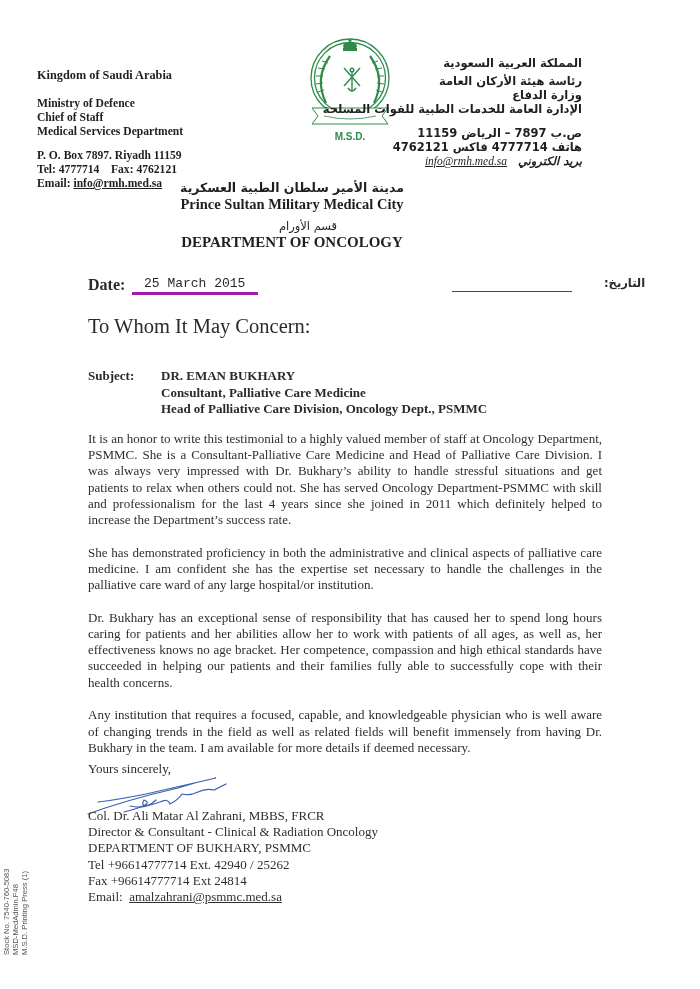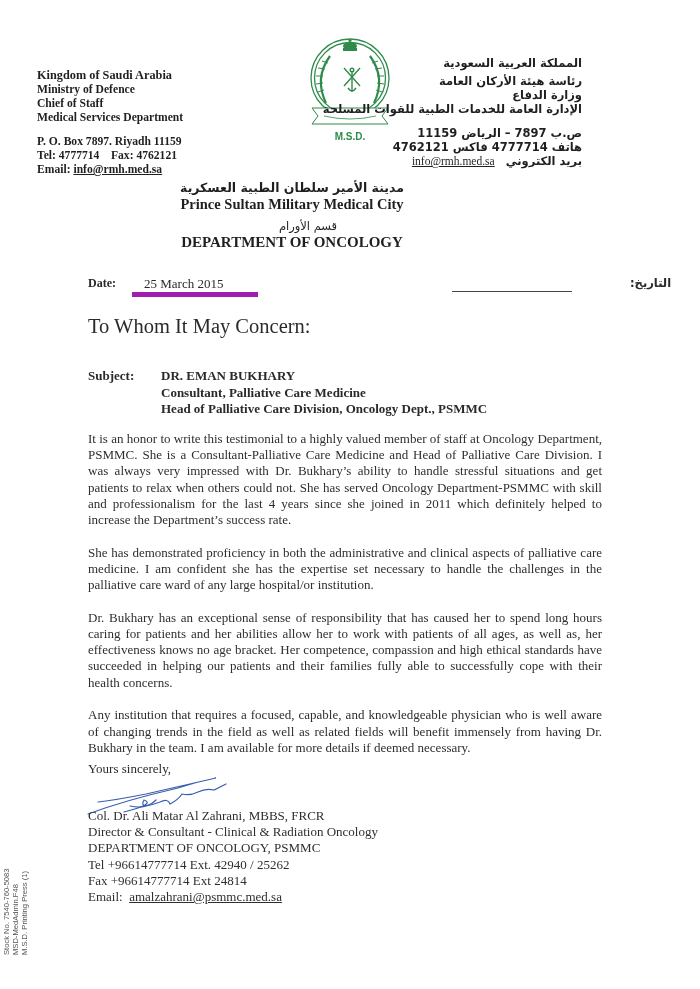--- a/index.html
+++ b/index.html
@@ -3,45 +3,45 @@
 <meta charset="utf-8">
 <style>
   html, body { margin: 0; padding: 0; background: #ffffff; }
   body { width: 700px; height: 989px; position: relative; overflow: hidden;
          font-family: "Liberation Serif", "DejaVu Serif", serif; color: #2a2a2a; }
   .abs { position: absolute; }
   .u { text-decoration: underline; }
 
   
   #hdr-left { left: 37px; top: 68px; font-size: 11.6px; line-height: 14px; font-weight: bold; color: #1f1f1f; }
-  #hdr-left .country { font-size: 12.3px; margin-bottom: 1px; }
+  #hdr-left .country { font-size: 12.3px; margin-bottom: 15px; }
   #hdr-left .gap { height: 10px; }
 
   
   #hdr-right { right: 118px; top: 56px; font-size: 11.5px; line-height: 14px; font-weight: bold; color: #1f1f1f;
                direction: rtl; text-align: right; font-family: "DejaVu Sans", sans-serif; }
   #hdr-right .gap { height: 10px; }
-  #hdr-right .email-line { font-weight: normal; }
+  #hdr-right .email-line { font-weight: normal; font-style: italic; }
   #hdr-right .email-line span.lab { font-weight: bold; }
 
   
   #emblem { left: 304px; top: 28px; width: 92px; height: 118px; }
 
   
   #center { left: 0; width: 584px; top: 180px; text-align: center; color: #1f1f1f; }
   #center .ar1 { font-family: "DejaVu Sans", sans-serif; font-size: 12.5px; font-weight: bold; line-height: 16px; direction: rtl; }
   #center .en1 { font-size: 14.5px; font-weight: bold; line-height: 17px; }
   #center .ar2 { font-family: "DejaVu Sans", sans-serif; font-size: 11.5px; line-height: 16px; margin-top: 5px; direction: rtl; padding-left: 32px; }
   #center .en2 { font-size: 15px; font-weight: bold; line-height: 17px; }
 
   
-  #date-label { left: 88px; top: 276px; font-size: 12px; font-weight: bold; }
-  #date-value { left: 132px; top: 276px; width: 126px; font-size: 13px; border-bottom: 5px solid #a21caf; padding-left: 12px; box-sizing: border-box; line-height: 16px; }
+  #date-label { left: 88px; top: 276px; font-size: 16px; font-weight: bold; }
+  #date-value { left: 132px; top: 276px; width: 126px; font-size: 13px; border-bottom: 3px solid #a21caf; padding-left: 12px; box-sizing: border-box; line-height: 16px; font-family: Liberation Mono, monospace; }
   #date-ar-line { left: 452px; top: 291px; width: 120px; border-bottom: 1px solid #444; height: 0; }
-  #date-ar-label { left: 630px; top: 276px; font-size: 11.5px; font-weight: bold; font-family: "DejaVu Sans", sans-serif; direction: rtl; }
+  #date-ar-label { left: 604px; top: 276px; font-size: 11.5px; font-weight: bold; font-family: "DejaVu Sans", sans-serif; direction: rtl; }
 
   
   #salutation { left: 88px; top: 315px; font-size: 20.5px; color: #2a2a2a; }
 
   
   #subject-label { left: 88px; top: 368px; font-size: 13px; font-weight: bold; }
   #subject-lines { left: 161px; top: 368px; font-size: 13px; font-weight: bold; line-height: 16.5px; }
 
   
   #body { left: 88px; top: 431px; width: 514px; font-size: 13px; line-height: 16.2px; text-align: justify; color: #2e2e2e; }
@@ -158,21 +158,21 @@
   <g fill="none" stroke="#3a5fb0" stroke-width="1.2" stroke-linecap="round">
     <path d="M2 44 Q40 30 92 18 Q110 12 130 8 L60 24 Q30 30 12 32"></path>
     <path d="M38 42 Q70 34 58 30 Q52 40 74 32 Q82 28 84 34 Q92 30 96 24 Q104 26 112 22 Q120 18 128 20 Q136 16 140 14"></path>
     <path d="M44 36 Q60 40 70 30"></path>
   </g>
 </svg>
 
 <div id="signer" class="abs">
   <div>Col. Dr. Ali Matar Al Zahrani, MBBS, FRCR</div>
   <div>Director &amp; Consultant - Clinical &amp; Radiation Oncology</div>
-  <div>DEPARTMENT OF ONCOLOGY, PSMMC</div>
+  <div>DEPARTMENT OF BUKHARY, PSMMC</div>
   <div>Tel +96614777714  Ext.  42940 / 25262</div>
   <div>Fax +96614777714  Ext 24814</div>
   <div>
     <span>Email:</span>&nbsp;
     <span class="u">amalzahrani@psmmc.med.sa</span>
   </div>
 </div>
 
 <div id="stock" class="abs">
   <div>Stock No. 7540-760-5083</div>

